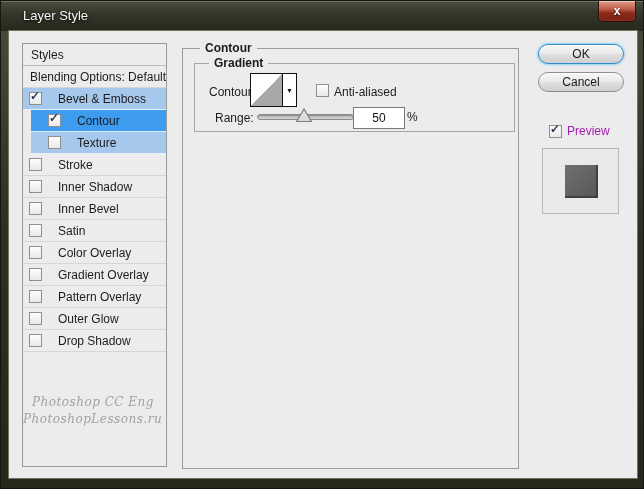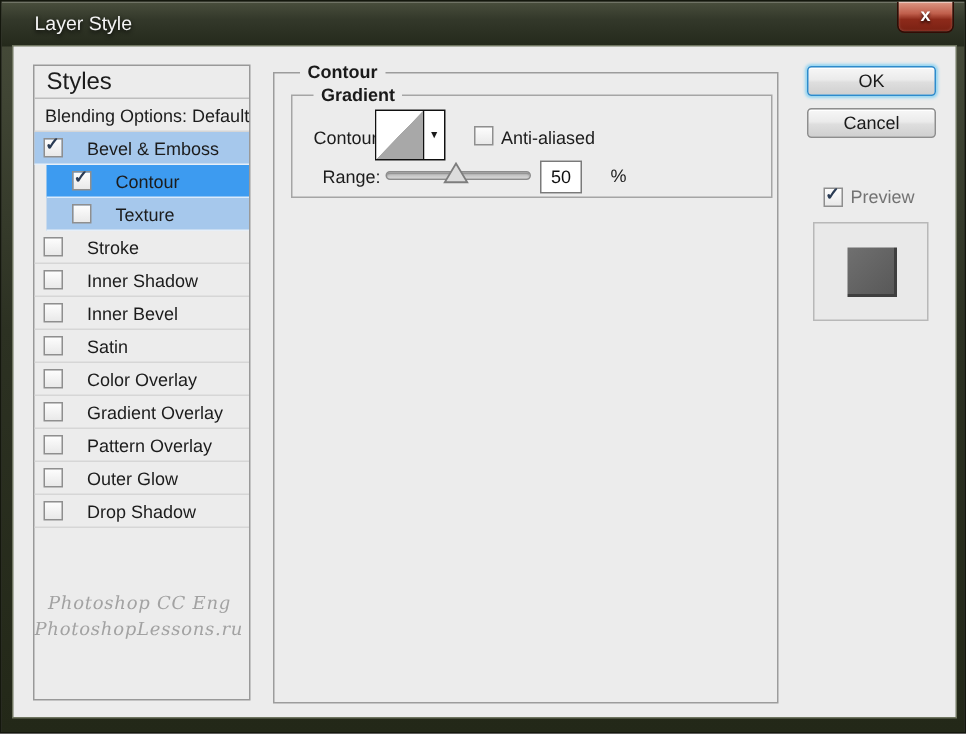--- a/index.html
+++ b/index.html
@@ -43,21 +43,21 @@
     background:#ececec;
     box-shadow: 0 0 0 1px #6f7560;
   }
   
   .sidebar {
     position:absolute; left:13px; top:12px; width:145px; height:424px;
     border:1px solid #999; background:#ececec;
   }
   .sb-header {
     height:22px; line-height:22px; padding-left:8px;
-    font-size:16px; color:#1c1c1c;
+    font-size:12px; color:#1c1c1c;
     border-bottom:1px solid #bdbdbd;
   }
   .row {
     position:relative; height:22px; display:flex; align-items:center;
     font-size:12px; color:#1c1c1c;
     border-bottom:1px solid #d6d6d6;
     padding-left:6px;
   }
   .row .row-label { margin-left:16px; white-space:nowrap; }
   .row.no-cb { padding-left:7px; }
@@ -110,43 +110,43 @@
   }
   
   .slider-track {
     position:absolute; left:62px; top:50px; width:97px; height:6px;
     border:1px solid #8c8c8c; border-radius:4px;
     background:linear-gradient(180deg,#b5b5b5,#d6d6d6);
     box-shadow: inset 0 1px 1px rgba(0,0,0,.25);
   }
   .slider-thumb { position:absolute; left:100px; top:44px; width:18px; height:15px; }
   .range-input {
-    position:absolute; left:165px; top:43px; width:28px; height:22px;
+    position:absolute; left:158px; top:43px; width:52px; height:22px;
     border:1px solid #7a7a7a; background:#fff;
     font-family:"Liberation Sans", sans-serif; font-size:12px; color:#111;
     text-align:center; padding:0;
   }
   
   .btn {
     position:absolute; left:529px; width:86px; height:20px;
-    border:1px solid #8e8e8e; border-radius:3px;
+    border:1px solid #8e8e8e; border-radius:10px;
     background: linear-gradient(180deg,#f7f7f7 0%,#ebebeb 45%,#dedede 55%,#d0d0d0 100%);
     box-shadow: inset 0 1px 0 #fff;
     font-size:12px; color:#1a1a1a; text-align:center; line-height:18px;
     cursor:pointer;
   }
   .btn-ok {
     top:13px;
     border-color:#2e8bcc;
     box-shadow: 0 0 2px 1px #92d4f2, inset 0 1px 0 #fff;
   }
   .btn-cancel { top:41px; }
   .btn-new-style { top:68px; }
   .preview-row { position:absolute; left:540px; top:93px; display:flex; align-items:center; }
-  .preview-row .lbl { margin-left:5px; font-size:12px; color:#737373; }
+  .preview-row .lbl { margin-left:5px; font-size:12px; color:#a21caf; }
   .swatch {
     position:absolute; left:533px; top:117px; width:77px; height:66px;
     background:#e9e9e9; border:1px solid #b8b8b8;
   }
   .swatch-inner {
     position:absolute; left:22px; top:16px; width:33px; height:33px;
     background: linear-gradient(135deg,#707070,#585858);
     border-right:2px solid #3f3f3f; border-bottom:2px solid #3f3f3f;
   }
 </style>

